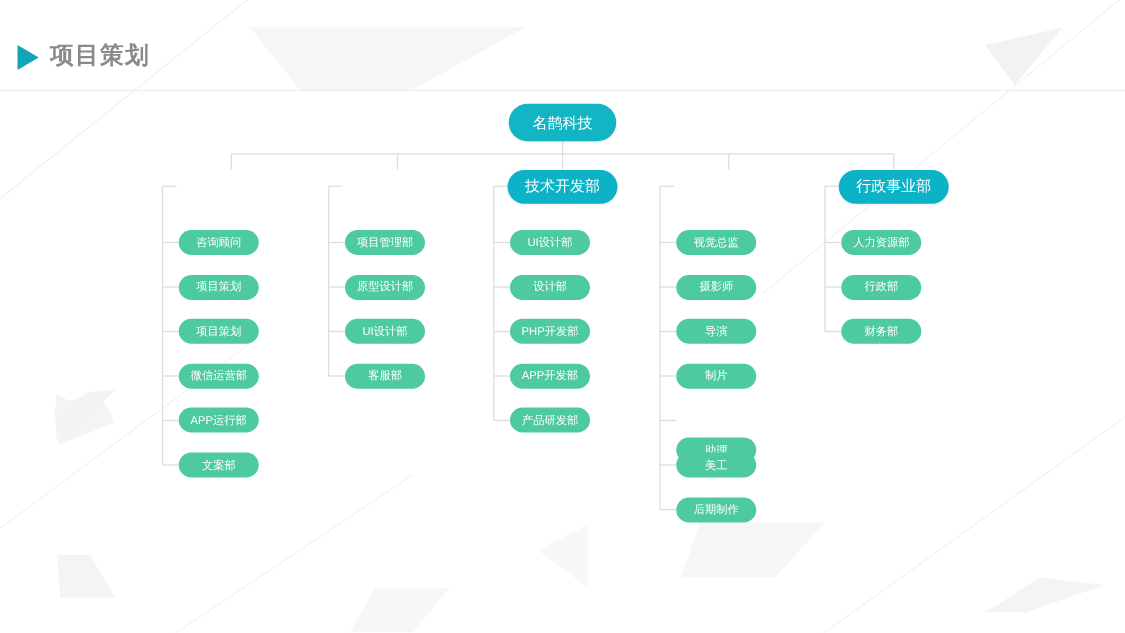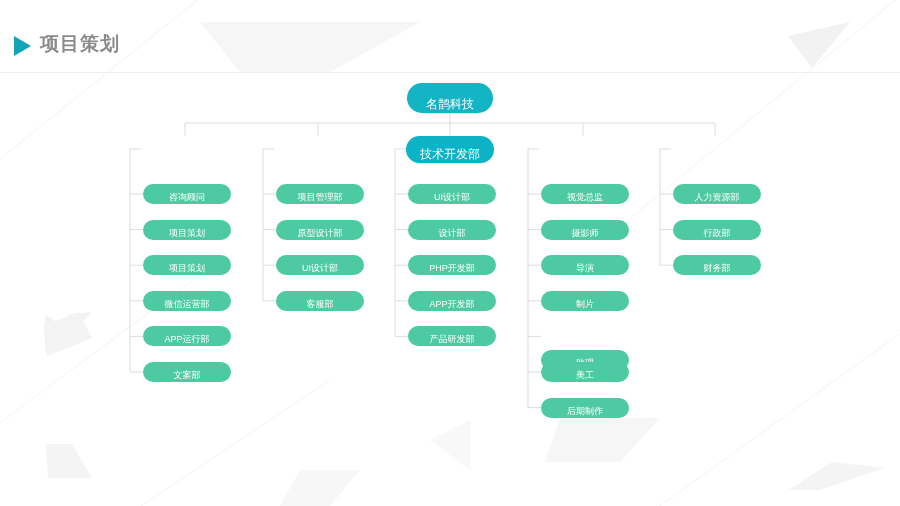--- a/index.html
+++ b/index.html
@@ -68,21 +68,21 @@
     left: 0; top: 0;
     width: 900px; height: 506px;
     z-index: 1;
     pointer-events: none;
   }
 
   .node {
     position: absolute;
     box-sizing: border-box;
     display: flex;
-    align-items: flex-end;
+    align-items: center;
     justify-content: center;
     color: #ffffff;
     text-align: center;
     white-space: nowrap;
     z-index: 2;
   }
   .node-root {
     width: 86px;
     height: 30px;
     border-radius: 15px;
@@ -92,21 +92,21 @@
   }
   .node-dept {
     width: 88px;
     height: 27px;
     border-radius: 13.5px;
     background: #0cb3c6;
     font-size: 12px;
     box-shadow: 0 1px 2px rgba(0,0,0,0.07);
   }
   .node-child {
-    width: 88px;
+    width: 64px;
     height: 20px;
     border-radius: 10px;
     background: #4ecaa2;
     font-size: 9px;
   }
 </style>
 </head>
 <body>
 
 <svg id="bg-decor" viewBox="0 0 900 506" width="900" height="506">
@@ -245,20 +245,23 @@
     </div>
     <div class="node node-child" style="left: 541px; top: 326.4px; margin-top: 24px;">
       <span>助理</span>
     </div>
     <div class="node node-child" style="left: 541px; top: 362px;">
       <span>美工</span>
     </div>
     <div class="node node-child" style="left: 541px; top: 397.6px;">
       <span>后期制作</span>
     </div>
+    <div class="node node-dept" style="left: 671px; top: 135.5px;">
+      <span>行政事业部</span>
+    </div>
     <div class="node node-child" style="left: 673px; top: 184px;">
       <span>人力资源部</span>
     </div>
     <div class="node node-child" style="left: 673px; top: 219.6px;">
       <span>行政部</span>
     </div>
     <div class="node node-child" style="left: 673px; top: 255.2px;">
       <span>财务部</span>
     </div>
   </div>

